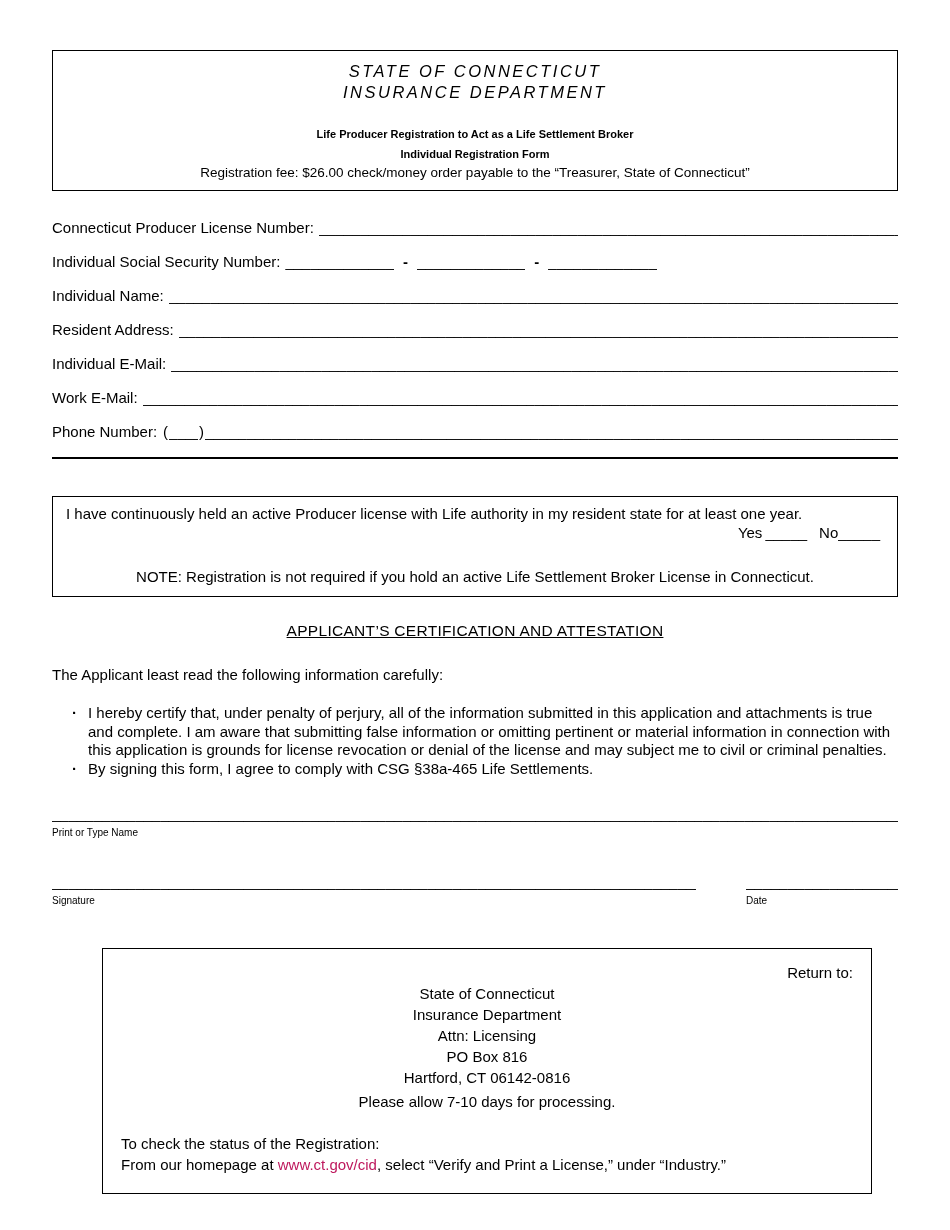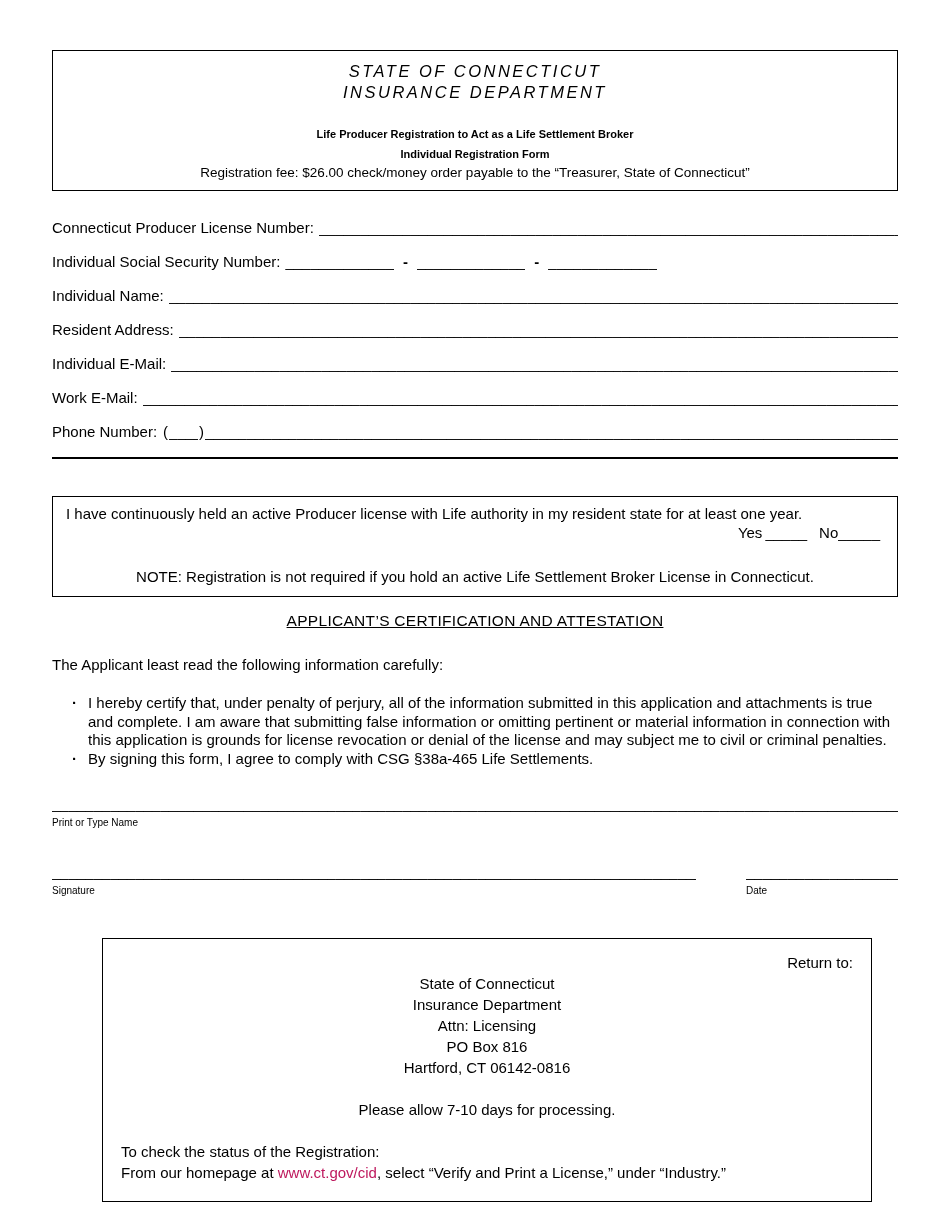--- a/index.html
+++ b/index.html
@@ -55,21 +55,21 @@
   .yesno .lbl { margin-right: 3px; }
   .yesno .gap { display: inline-block; width: 12px; }
   .note-line { text-align: center; margin-top: 27px; }
 
   
   .cert-heading {
     text-align: center;
     text-decoration: underline;
     font-size: 15.5px;
     letter-spacing: 0.3px;
-    margin-top: 15px;
+    margin-top: 25px;
   }
   .cert-intro { font-size: 15px; margin-top: 26px; }
   .bullets { margin-top: 21px; padding-left: 20px; padding-right: 6px; }
   .bullet-item { display: flex; font-size: 15px; line-height: 18.5px; }
   .bullet-glyph { flex: 0 0 16px; font-weight: bold; }
   .bullet-text { flex: 1 1 auto; }
 
   
   .print-block { margin-top: 27px; font-size: 15px; }
   .fill-line { display: block; overflow: hidden; white-space: nowrap; height: 19px; }
@@ -82,21 +82,21 @@
   
   .return-box {
     border: 1px solid #000;
     margin: 38px 26px 0 50px;
     padding: 13px 18px 18px 18px;
     font-size: 15px;
     line-height: 21px;
   }
   .return-title { text-align: right; }
   .addr-block { text-align: center; }
-  .processing-note { text-align: center; margin-top: 21px; }
+  .processing-note { text-align: center; margin-top: 3px; }
   .status-heading { margin-top: 21px; }
   .link { color: #be185d; cursor: pointer; }
 </style>
 </head>
 <body>
 
 <div class="page">
 
   <div class="header-box">
     <div class="agency-line">STATE OF CONNECTICUT</div>

